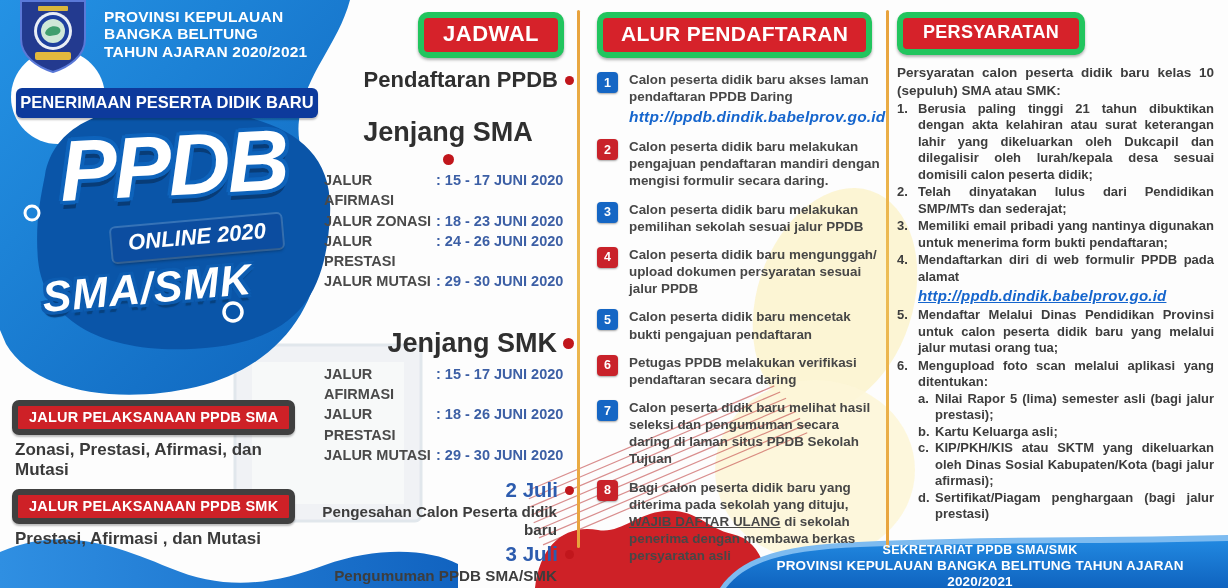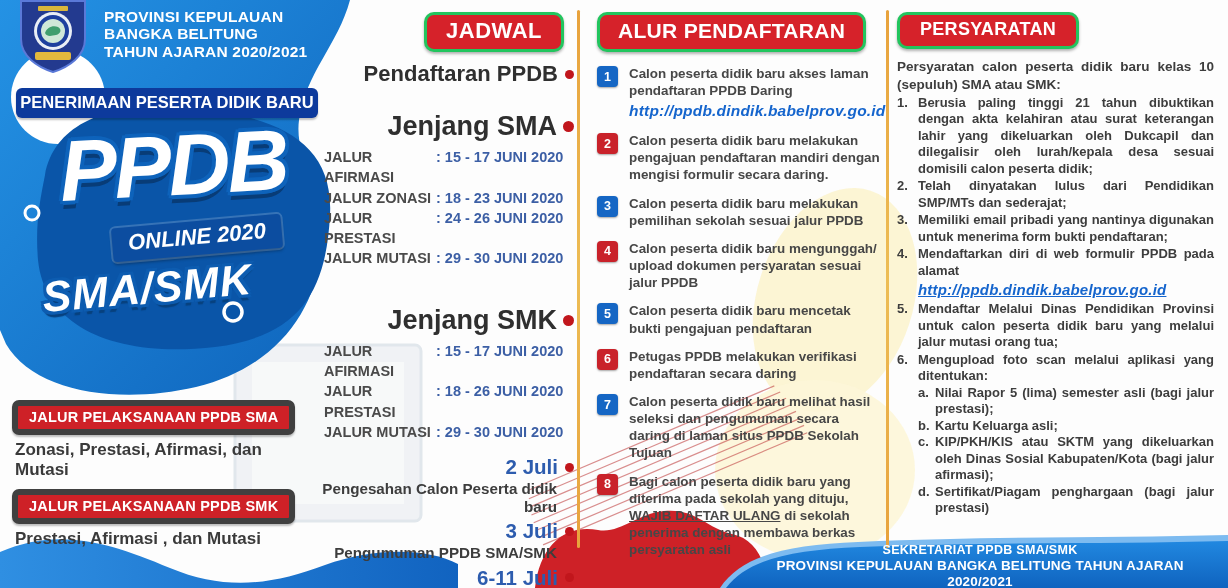--- a/index.html
+++ b/index.html
@@ -24,32 +24,32 @@
     text-shadow:-3px -3px 0 #0d5cb0, 3px -3px 0 #0d5cb0, -3px 3px 0 #0d5cb0, 3px 3px 0 #0d5cb0,
                  0 -3px 0 #0d5cb0, 0 3px 0 #0d5cb0, -3px 0 0 #0d5cb0, 3px 0 0 #0d5cb0, 0 6px 1px #07417e; }
 
   
   .jalur-block { position:absolute; left:12px; top:400px; width:308px; z-index:3; }
   .jalur-pill { background:#ce2127; color:#fff; font-size:14.5px; padding:3px 11px 4px; border-radius:7px;
     width:fit-content; border:6px solid #404040; box-shadow:0 2px 2px rgba(0,0,0,.25); letter-spacing:.2px; }
   .jalur-text { font-size:17px; color:#3a3a3a; margin:5px 0 9px 3px; }
 
   
-  .pill { background:#d6222a; color:#fff; border-radius:10px; border:3px solid #22c55e;
+  .pill { background:#d6222a; color:#fff; border-radius:10px; border:6px solid #22c55e;
     box-shadow:0 2px 3px rgba(0,0,0,.3); width:fit-content; }
 
   
   .jadwal-col { position:absolute; left:322px; top:12px; width:252px; z-index:2; }
   .jadwal-pill-row { display:flex; justify-content:flex-end; padding-right:10px; }
   .jadwal-pill { font-size:22px; padding:3px 19px 5px; letter-spacing:.5px; }
   .dot { width:9px; height:9px; border-radius:50%; background:#c1161c; flex-shrink:0; }
   .dot.md { width:11px; height:11px; }
   .pend-row { display:flex; justify-content:flex-end; align-items:center; gap:7px; font-size:22px; color:#2f2f2f; margin-top:9px; }
   .jenjang-row { display:flex; justify-content:flex-end; align-items:center; gap:6px; font-size:27px; color:#2f2f2f; }
-  .jr1 { margin-top:24px; } .jr2 { margin-top:36px; }
+  .jr1 { margin-top:24px;flex-direction:column; } .jr2 { margin-top:36px; }
   .sched { margin-top:5px; margin-left:2px; }
   .sched-row { display:flex; font-size:14.5px; line-height:1.4; }
   .sr-label { width:112px; color:#4a4a4a; }
   .sr-val { color:#3c5fa5; }
   .milestones { margin-top:13px; }
   .mi-date-row { display:flex; justify-content:flex-end; align-items:center; gap:7px; font-size:20.5px; color:#2d5cae; margin-top:4px; }
   .mi-label { text-align:right; padding-right:17px; font-size:15.2px; color:#3d3d3d; line-height:1.15; margin-top:1px; }
 
   
   .vdiv { position:absolute; top:10px; width:2.5px; height:538px; z-index:1;

